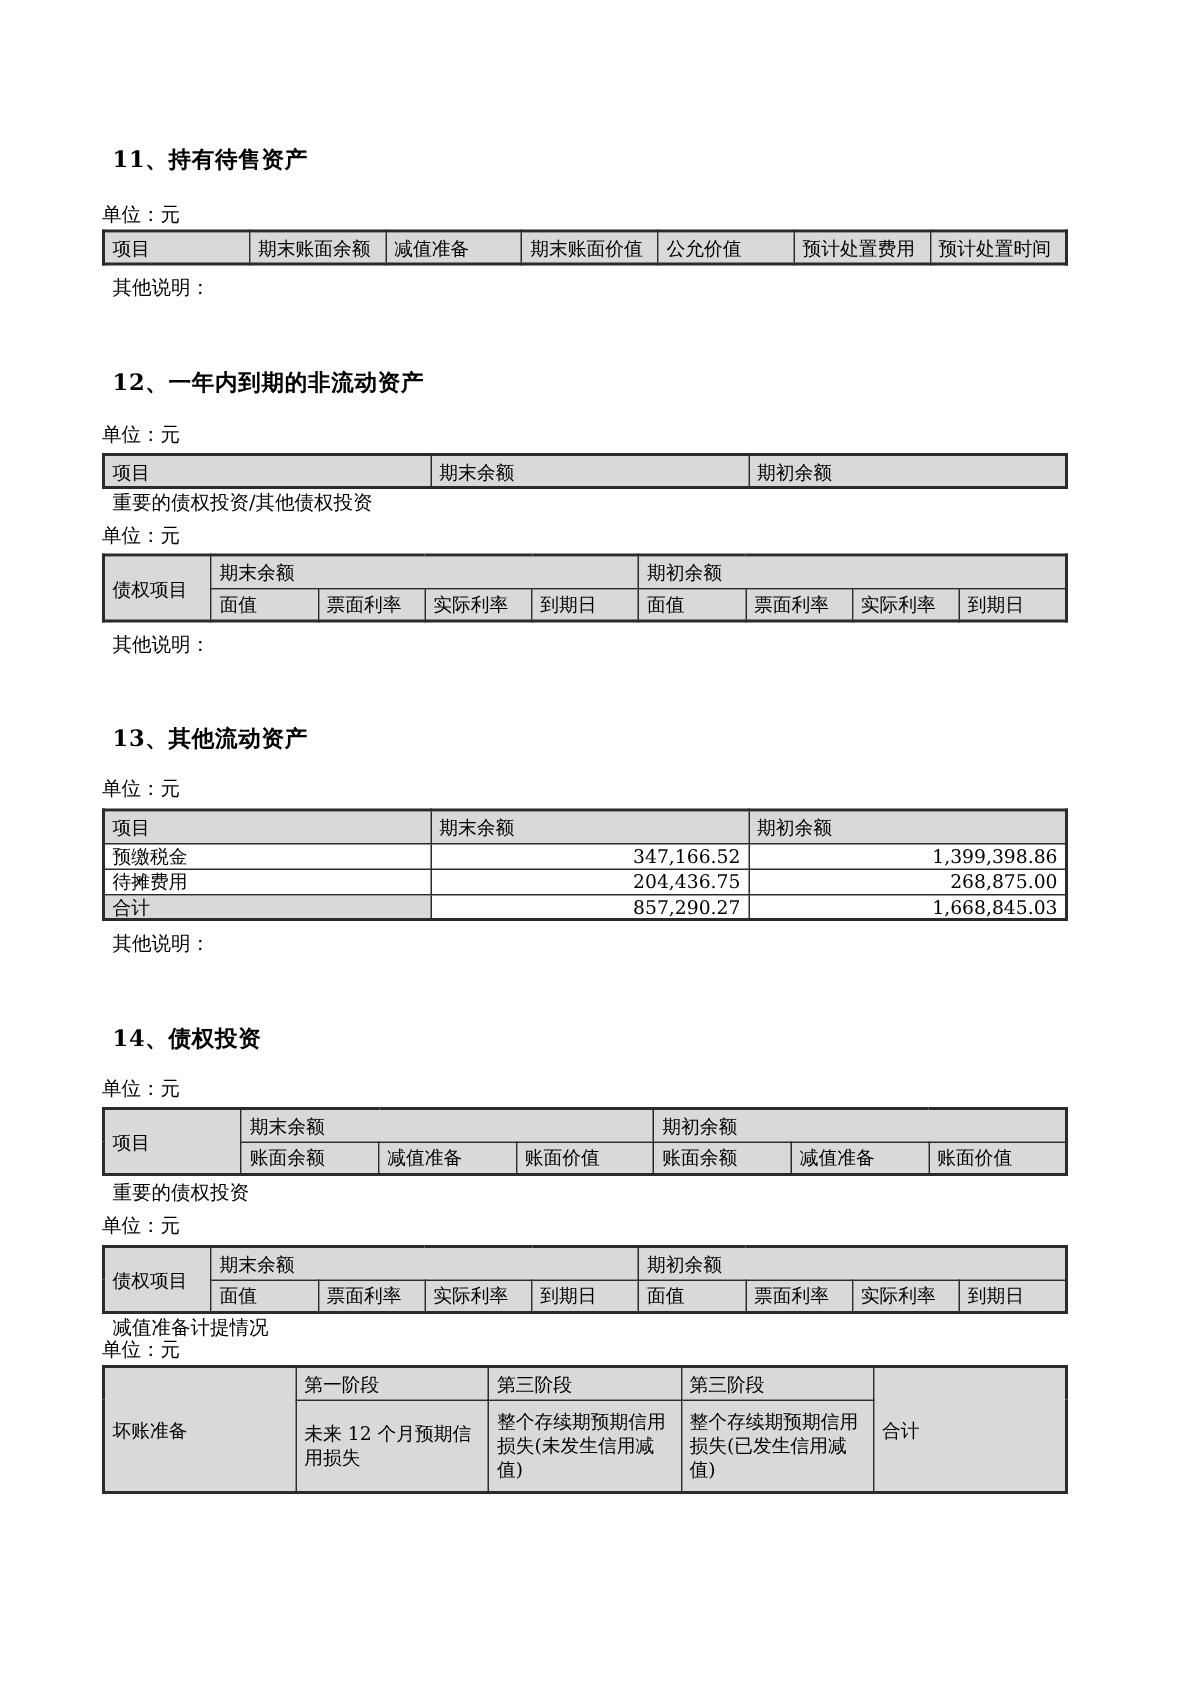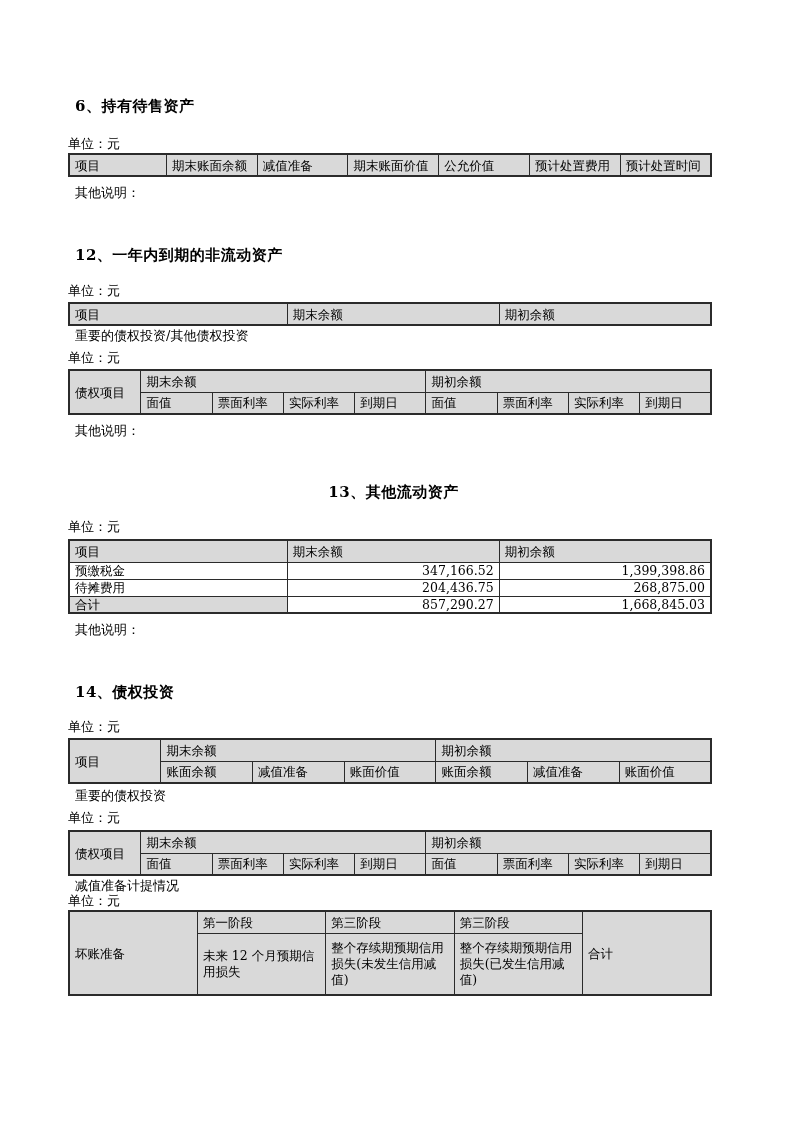--- a/index.html
+++ b/index.html
@@ -60,34 +60,34 @@
   
   .mt-title1 { margin-top: 97px; }
   .mt-unit-a { margin-top: 21px; }
   .mt-tbl-a  { margin-top: 2px; }
   .mt-note-a { margin-top: 8px; }
   .mt-title2 { margin-top: 46px; }
   .mt-unit-b { margin-top: 19px; }
   .mt-tbl-b  { margin-top: 4px; }
   .mt-note-b { margin-top: 2px; }
   .mt-unit-c { margin-top: 7px; }
-  .mt-title3 { margin-top: 45px; text-align: center; }
+  .mt-title3 { margin-top: 45px; }
   .mt-unit-d { margin-top: 18px; }
   .mt-tbl-c  { margin-top: 5px; }
   .mt-title4 { margin-top: 46px; }
   .mt-note-c { margin-top: 4px; }
   .mt-unit-e { margin-top: 0px; }
 </style>
 </head>
 <body>
 
 <div class="page">
   <div class="content">
 
-    <div class="sec-title mt-title1">6、持有待售资产</div>
+    <div class="sec-title mt-title1">11、持有待售资产</div>
     <div class="unit mt-unit-a">单位：元</div>
     <table class="mt-tbl-a">
       <colgroup>
         <col style="width:15.2%">
           <col style="width:14.13%">
           <col style="width:14.13%">
           <col style="width:14.14%">
           <col style="width:14.13%">
           <col style="width:14.13%">
           <col style="width:14.14%">

